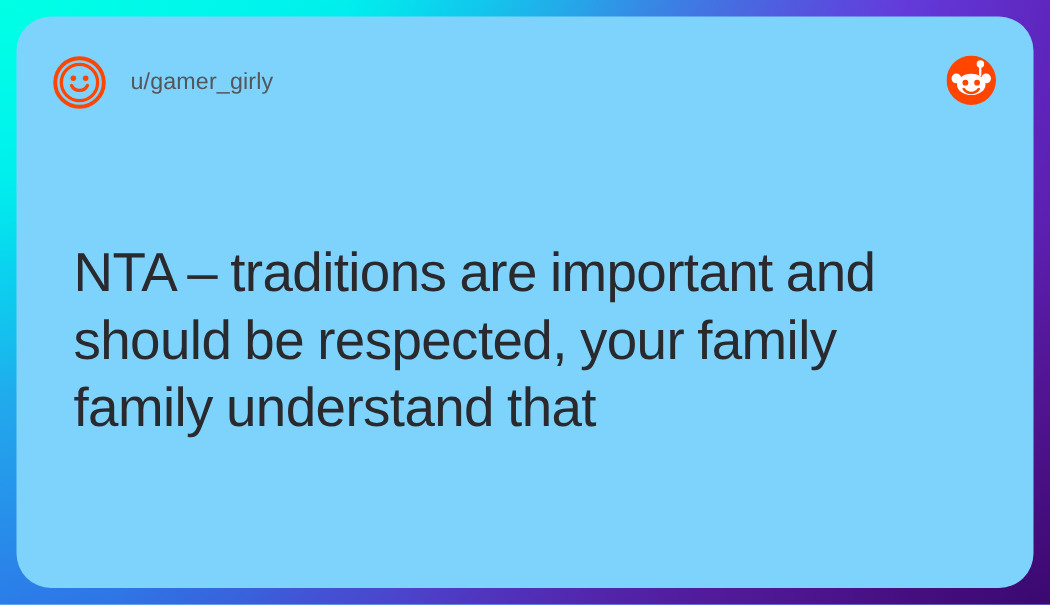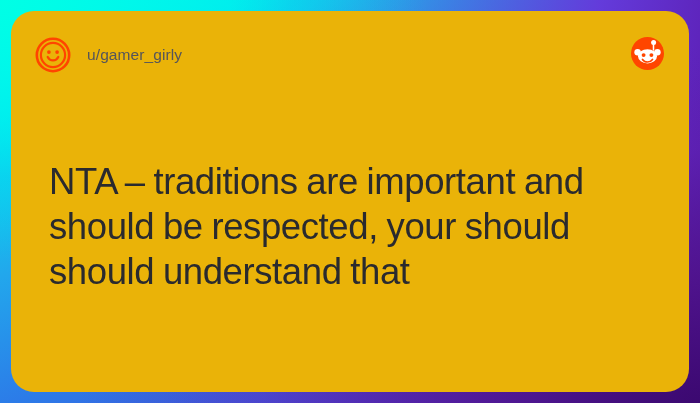--- a/index.html
+++ b/index.html
@@ -55,21 +55,21 @@
         rgba(0,0,0,0) 68%);
   }
 
   
   .card {
     position: absolute;
     left: 11px;
     top: 11px;
     width: 678px;
     height: 381px;
-    background: #eab308;
+    background: #7dd3fc;
     border-radius: 23px;
     box-sizing: border-box;
   }
 
   
   .card-header {
     position: absolute;
     left: 23px;
     top: 23px;
     right: 23px;
@@ -152,16 +152,16 @@
           <g fill="#FF4500">
             <circle cx="12.6" cy="18.1" r="1.95"></circle>
             <circle cx="20.4" cy="18.1" r="1.95"></circle>
             <path d="M11.5 22.4 A 6.1 6.1 0 0 0 21.5 22.4" fill="none" stroke="#FF4500" stroke-width="1.7" stroke-linecap="round"></path>
           </g>
         </svg>
       </span>
 
     </div>
 
-    <div class="post-body">NTA – traditions are important and should be respected, your should should understand that</div>
+    <div class="post-body">NTA – traditions are important and should be respected, your family family understand that</div>
 
   </div>
 </div>
 
 </body></html>

